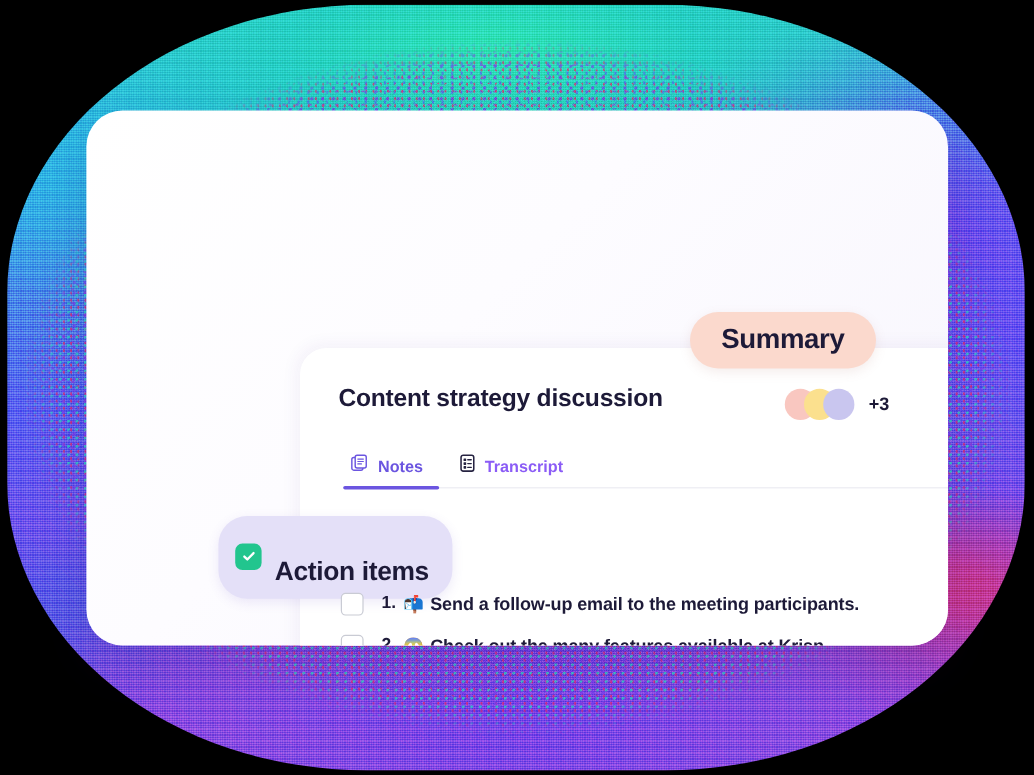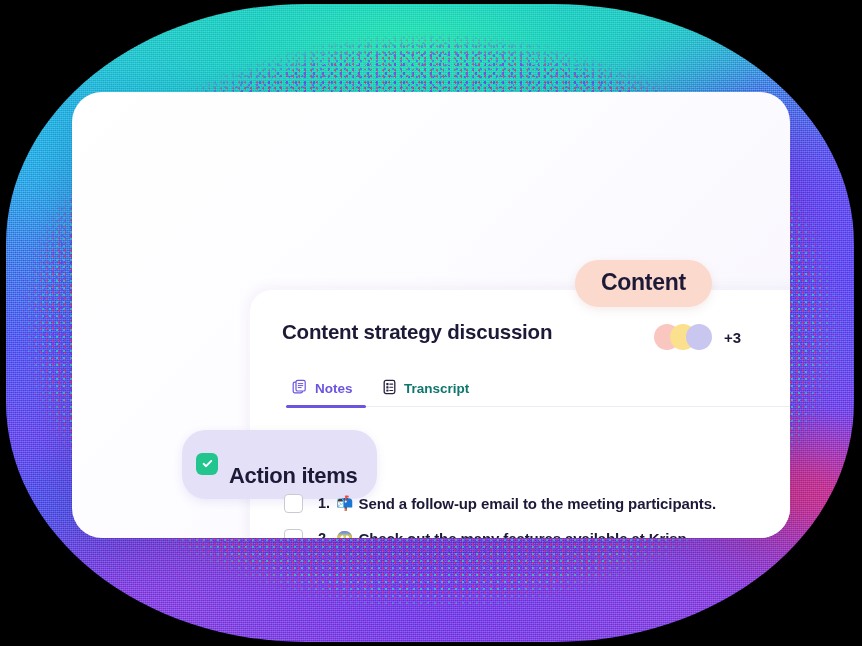--- a/index.html
+++ b/index.html
@@ -203,21 +203,21 @@
     padding: 0 6px;
     cursor: pointer;
   }
   .tab-notes { left: 0; }
   .tab-transcript { left: 90px; }
   .tab-label {
     font-size: 13.5px;
     font-weight: 700;
   }
   .tab-notes .tab-label { color: #6b55e0; }
-  .tab-transcript .tab-label { color: #0f766e; }
+  .tab-transcript .tab-label { color: #8b5cf6; }
   .tab-underline {
     position: absolute;
     left: 0;
     top: 33px;
     width: 80px;
     height: 2.6px;
     border-radius: 2px;
     background: #6b55e0;
   }
   .ico { display: block; }
@@ -304,21 +304,21 @@
     <div class="grain"></div>
     <div class="speckle"></div>
     <div class="speckle2"></div>
   </div>
 
   <div class="card">
 
     <div class="panel">
 
       <div class="summary-pill">
-        <span>Content</span>
+        <span>Summary</span>
       </div>
 
       <div class="panel-head">
         <div class="meeting-title">Content strategy discussion</div>
 
         <div class="people">
           <div class="avatars">
             <div class="av av1"></div>
             <div class="av av2"></div>
             <div class="av av3"></div>

